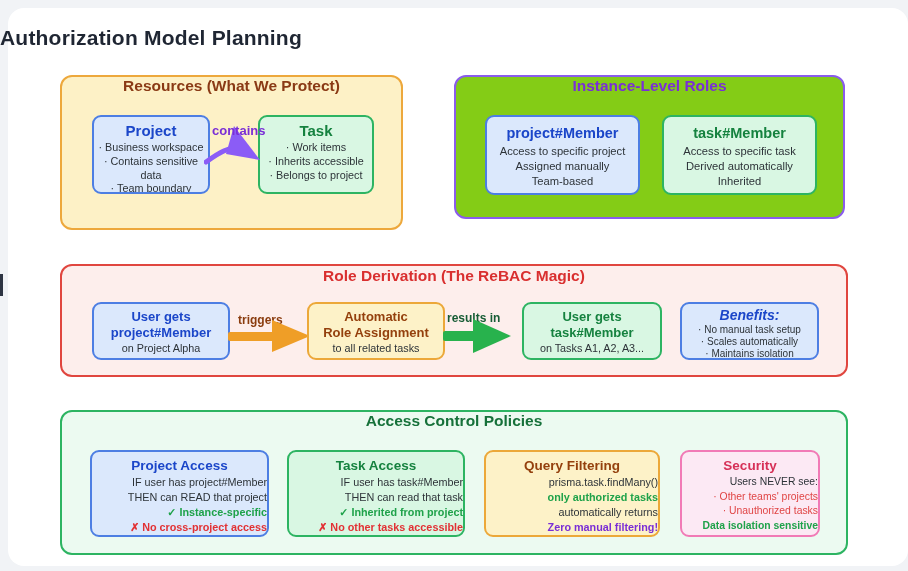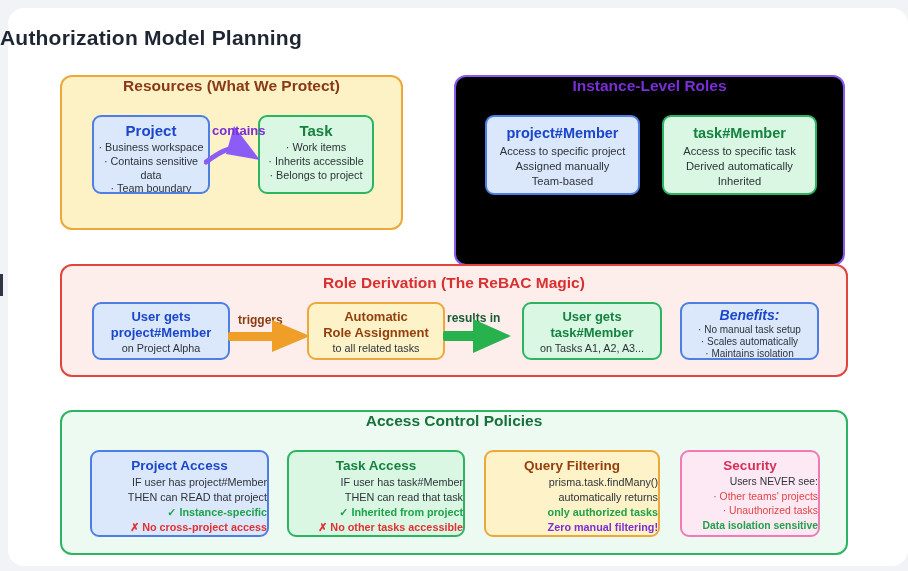--- a/index.html
+++ b/index.html
@@ -9,24 +9,24 @@
   .edge-fragment { position:absolute; left:0; top:274px; width:3px; height:22px; background:#2e3543; }
 
   .main-title { position:absolute; left:0; top:26px; width:908px; text-align:left;
                 font-size:21px; font-weight:bold; color:#1f2633; letter-spacing:.2px; }
 
   .section { position:absolute; border:2px solid; border-radius:12px; }
   .section-title { text-align:center; font-weight:bold; font-size:15.5px; }
 
   .sec-resources { left:60px; top:75px; width:343px; height:155px; background:#fdf1c6; border-color:#eda83c; }
   .sec-resources .section-title { color:#8a3a15; }
-  .sec-roles { left:454px; top:75px; width:391px; height:191px; background:#000000; border-color:#8a5cec; }
+  .sec-roles { left:454px; top:75px; width:391px; height:144px; background:#84cc16; border-color:#8a5cec; }
   .sec-roles .section-title { color:#7a2ed8; }
   .sec-derivation { left:60px; top:264px; width:788px; height:113px; background:#fdeeec; border-color:#e0463f; }
-  .sec-derivation .section-title { color:#d92f2f; padding-top:8px; }
+  .sec-derivation .section-title { color:#d92f2f; padding-top:1px; }
   .sec-policies { left:60px; top:410px; width:788px; height:145px; background:#ecfaf1; border-color:#2db462; }
   .sec-policies .section-title { color:#16713a; }
 
   .node { position:absolute; border:2px solid; border-radius:9px; text-align:center; overflow:hidden; }
   .node.blue   { background:#dbe8fc; border-color:#4d7ee3; }
   .node.green  { background:#d9f7e3; border-color:#2db462; }
   .node.yellow { background:#fdf2c8; border-color:#eca839; }
   .node.pink   { background:#fce9f4; border-color:#f17ab6; }
 
   .nt { font-weight:bold; }
@@ -187,22 +187,22 @@
       <div class="nt t-green">Task Access</div>
       <div class="node-line">IF user has task#Member</div>
       <div class="node-line">THEN can read that task</div>
       <div class="node-line good">✓ Inherited from project</div>
       <div class="node-line bad">✗ No other tasks accessible</div>
     </div>
 
     <div class="node yellow prow-node n-queryfil">
       <div class="nt t-brown">Query Filtering</div>
       <div class="node-line">prisma.task.findMany()</div>
+      <div class="node-line good">only authorized tasks</div>
       <div class="node-line">automatically returns</div>
-      <div class="node-line good">only authorized tasks</div>
       <div class="node-line special">Zero manual filtering!</div>
     </div>
 
     <div class="node pink prow-node n-security">
       <div class="nt t-pink">Security</div>
       <div class="node-line">Users NEVER see:</div>
       <div class="node-line badsoft">· Other teams' projects</div>
       <div class="node-line badsoft">· Unauthorized tasks</div>
       <div class="node-line good">Data isolation sensitive</div>
     </div>

